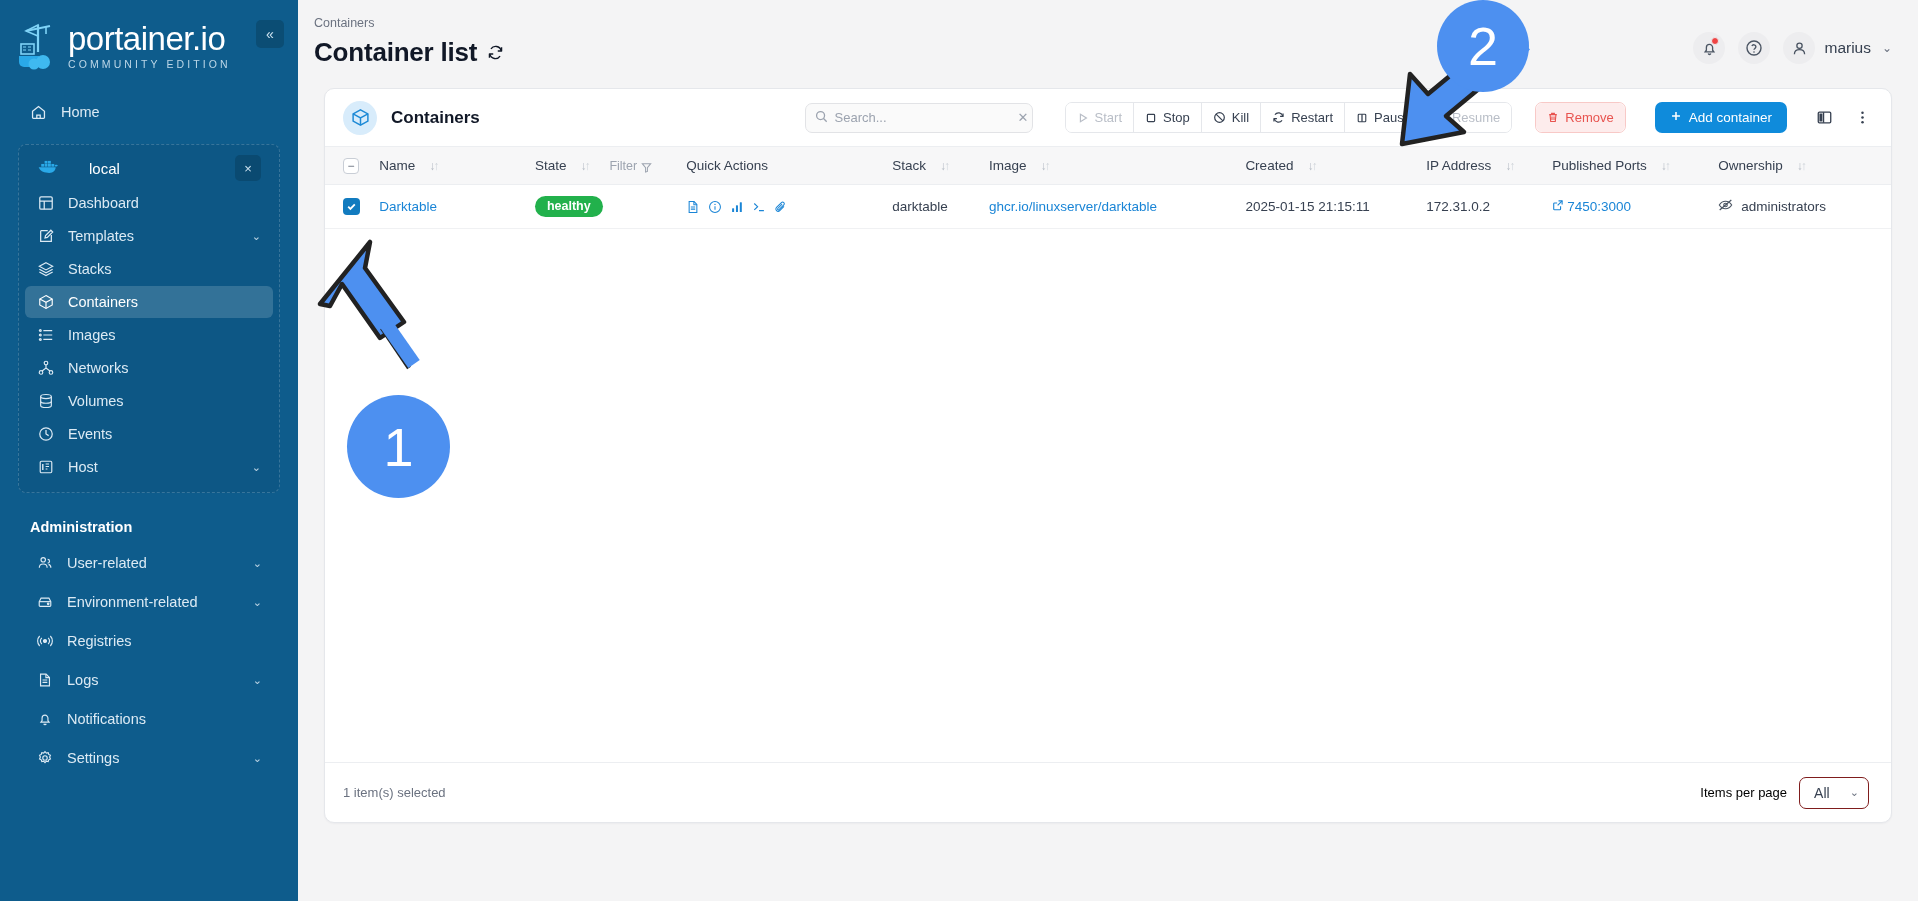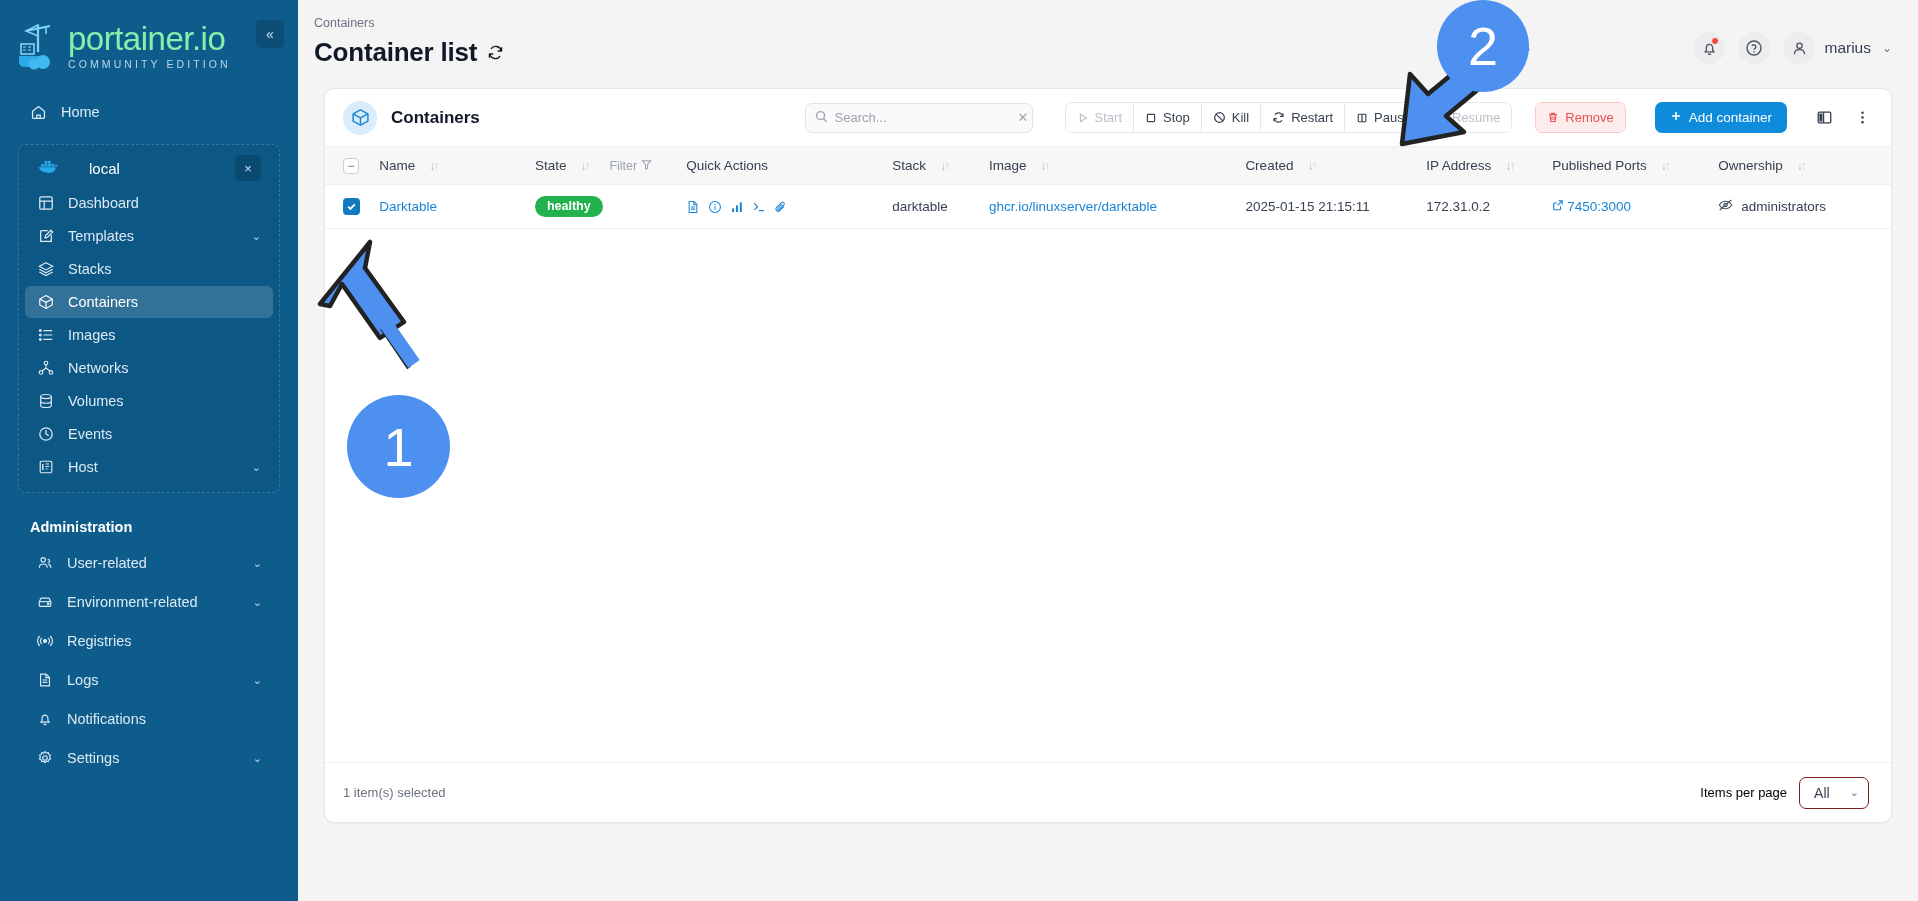--- a/index.html
+++ b/index.html
@@ -22,21 +22,21 @@
     padding-top: 4px;
   }
   .sb-logo-row {
     display: flex; align-items: center;
     padding: 18px 16px 12px 16px;
     position: relative;
   }
   .logo-mark { width: 46px; height: 48px; flex: 0 0 46px; }
   .logo-text { margin-left: 6px; line-height: 1; }
   .logo-title {
-    font-size: 33px; color: #86efac; letter-spacing: -0.5px;
+    font-size: 33px; color: #ffffff; letter-spacing: -0.5px;
     font-weight: 400; line-height: 34px;
   }
   .logo-sub {
     font-size: 10.5px; color: #bcd7e8; letter-spacing: 3.1px;
     margin-top: 3px; font-weight: 400;
   }
   .collapse-btn {
     position: absolute; right: 14px; top: 16px;
     width: 28px; height: 28px; border-radius: 5px;
     background: #0b4d74; color: #cfe4f1;
@@ -208,21 +208,21 @@
   
   table { width: 100%; border-collapse: collapse; table-layout: fixed; }
   thead tr { background: #f7f7f8; height: 38px; border-top: 1px solid #eceef1; border-bottom: 1px solid #eceef1; }
   th {
     text-align: left; font-size: 13.5px; font-weight: 400;
     color: #374151; padding: 0 6px; vertical-align: middle;
   }
   th .th-in { display: flex; align-items: center; gap: 12px; }
   .sorticon { color: #b6bcc5; font-size: 12px; letter-spacing: -2px; margin-left: 2px; white-space: nowrap;}
   .sorticon .up { color: #cfd4da; }
-  .filter-lbl { color: #9ca3af; font-size: 12.5px; margin-left: 9px; display:flex; align-items:flex-start; gap:4px;}
+  .filter-lbl { color: #9ca3af; font-size: 12.5px; margin-left: 9px; display:flex; align-items:flex-end; gap:4px;}
   tbody tr { height: 44px; border-bottom: 1px solid #f0f1f3; }
   td { font-size: 13.5px; color: #374151; padding: 0 6px; vertical-align: middle; }
   .col-chk { width: 46px; padding-left: 18px; }
   .col-name { width: 148px; }
   .col-state { width: 144px; }
   .col-qa { width: 196px; }
   .col-stack { width: 92px; }
   .col-image { width: 244px; }
   .col-created { width: 172px; }
   .col-ip { width: 120px; }

